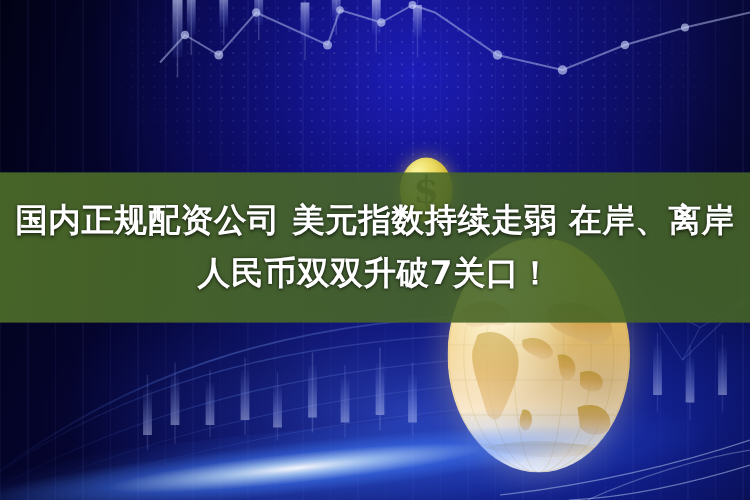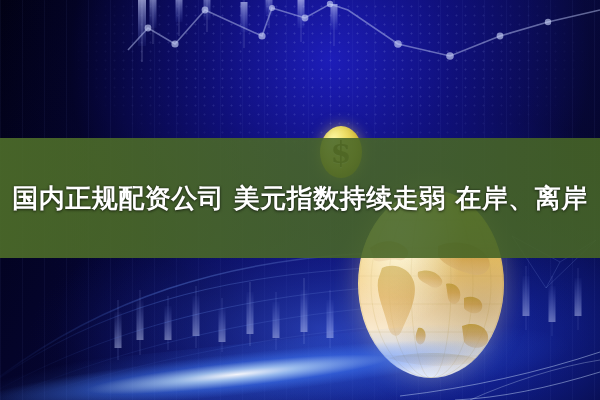--- a/index.html
+++ b/index.html
@@ -382,15 +382,16 @@
   </div>
 
   <div id="horizon"></div>
 
   <div id="band">
     <div id="band-inner"></div>
   </div>
 
   <div id="headline">
     <span class="hl-line">国内正规配资公司 美元指数持续走弱 在岸、离岸</span>
+    <span class="hl-line">人民币双双升破7关口！</span>
   </div>
 
 </div>
 
 </body></html>

